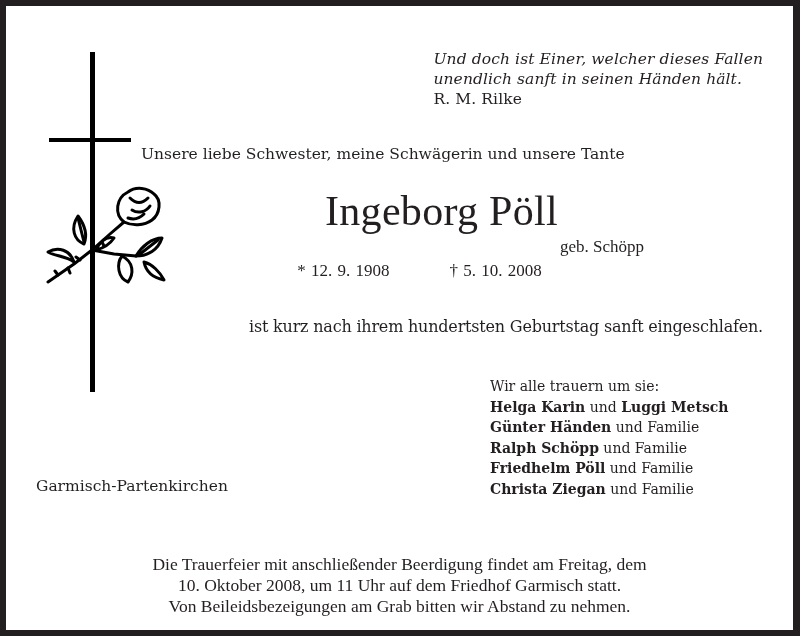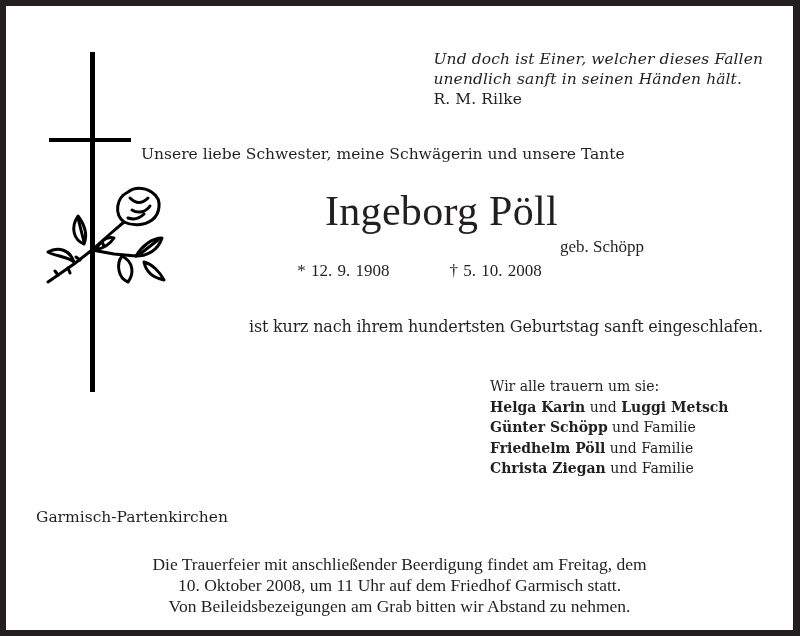--- a/index.html
+++ b/index.html
@@ -10,21 +10,21 @@
   .quote { right:30px; top:43px; text-align:left; font-style:italic; font-size:15.5px; line-height:20px; letter-spacing:0.1px; }
   .quote .author { font-style:normal; }
   .intro { left:0; width:787px; top:139px; text-align:left; font-size:15.5px; padding-left:135px; box-sizing:border-box; }
   .name { left:0; width:787px; top:181px; text-align:center; font-family:"Liberation Serif", serif; font-size:42px; line-height:48px; padding-left:84px; box-sizing:border-box; letter-spacing:0.3px; }
   .nee { left:0; width:638px; top:231px; text-align:right; font-family:"Liberation Serif", serif; font-size:17px; padding-left:88px; box-sizing:border-box; }
   .dates { left:0; width:687px; top:255px; text-align:center; font-family:"Liberation Serif", serif; font-size:17px; padding-left:140px; box-sizing:border-box; word-spacing:1px; }
   .dates .gap { display:inline-block; width:60px; }
   .passed { right:30px; top:311px; font-size:16px; letter-spacing:-0.2px; }
   .mourners { left:472px; top:370px; font-size:14px; line-height:20.5px;margin-left:12px; }
   .mourners b { font-weight:bold; }
-  .place { left:30px; top:471px; font-size:15.5px;margin-top:31px; }
+  .place { left:30px; top:471px; font-size:15.5px; }
   .funeral { left:0; width:787px; top:548px; text-align:center; font-family:"Liberation Serif", serif; font-size:17.5px; line-height:21px; }
   .cross-v { position:absolute; left:84px; top:46px; width:5px; height:340px; background:#000; }
   .cross-h { position:absolute; left:43px; top:132px; width:82px; height:4px; background:#000; }
   .rose { position:absolute; left:38px; top:178px; width:125px; height:110px; }
 </style>
 </head>
 <body>
 
 <div class="frame">
 
@@ -68,21 +68,22 @@
   <div class="abs nee">geb. Schöpp</div>
   <div class="abs dates">
     <span>* 12. 9. 1908</span><span class="gap"></span><span>† 5. 10. 2008</span>
   </div>
 
   <div class="abs passed">ist kurz nach ihrem hundertsten Geburtstag sanft eingeschlafen.</div>
 
   <div class="abs mourners">
     <div>Wir alle trauern um sie:</div>
     <div><b>Helga Karin</b><span> und </span><b>Luggi Metsch</b></div>
-    <div><b>Günter Schöpp</b><span> und Familie</span></div>
+    <div><b>Günter Händen</b><span> und Familie</span></div>
+    <div><b>Ralph Schöpp</b><span> und Familie</span></div>
     <div><b>Friedhelm Pöll</b><span> und Familie</span></div>
     <div><b>Christa Ziegan</b><span> und Familie</span></div>
   </div>
 
   <div class="abs place">Garmisch-Partenkirchen</div>
 
   <div class="abs funeral">
     <div>Die Trauerfeier mit anschließender Beerdigung findet am Freitag, dem</div>
     <div>10. Oktober 2008, um 11 Uhr auf dem Friedhof Garmisch statt.</div>
     <div>Von Beileidsbezeigungen am Grab bitten wir Abstand zu nehmen.</div>

